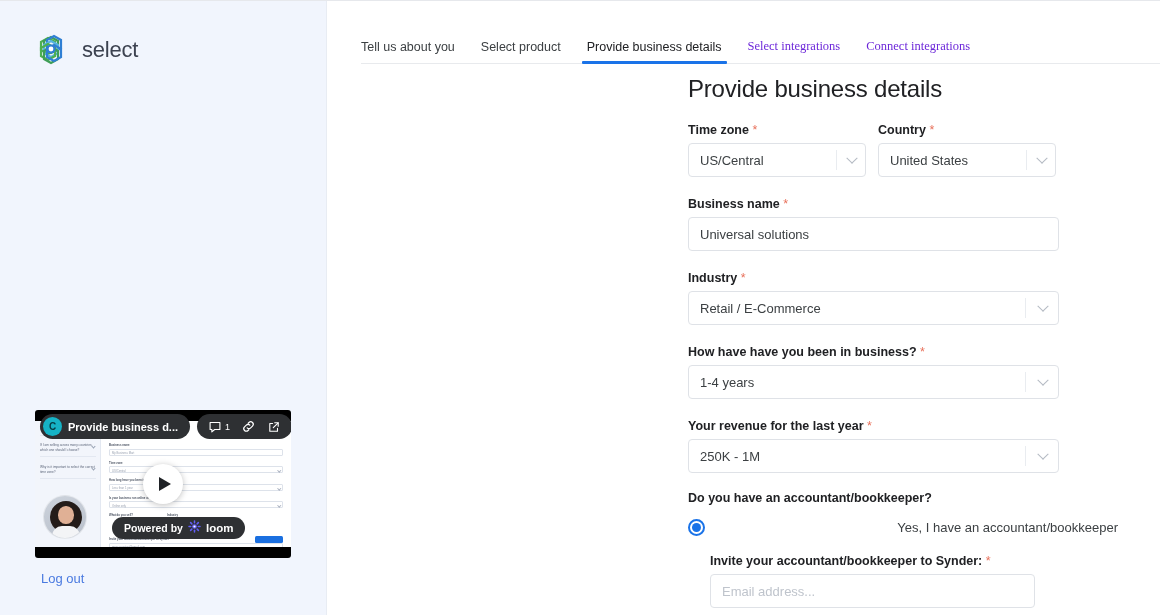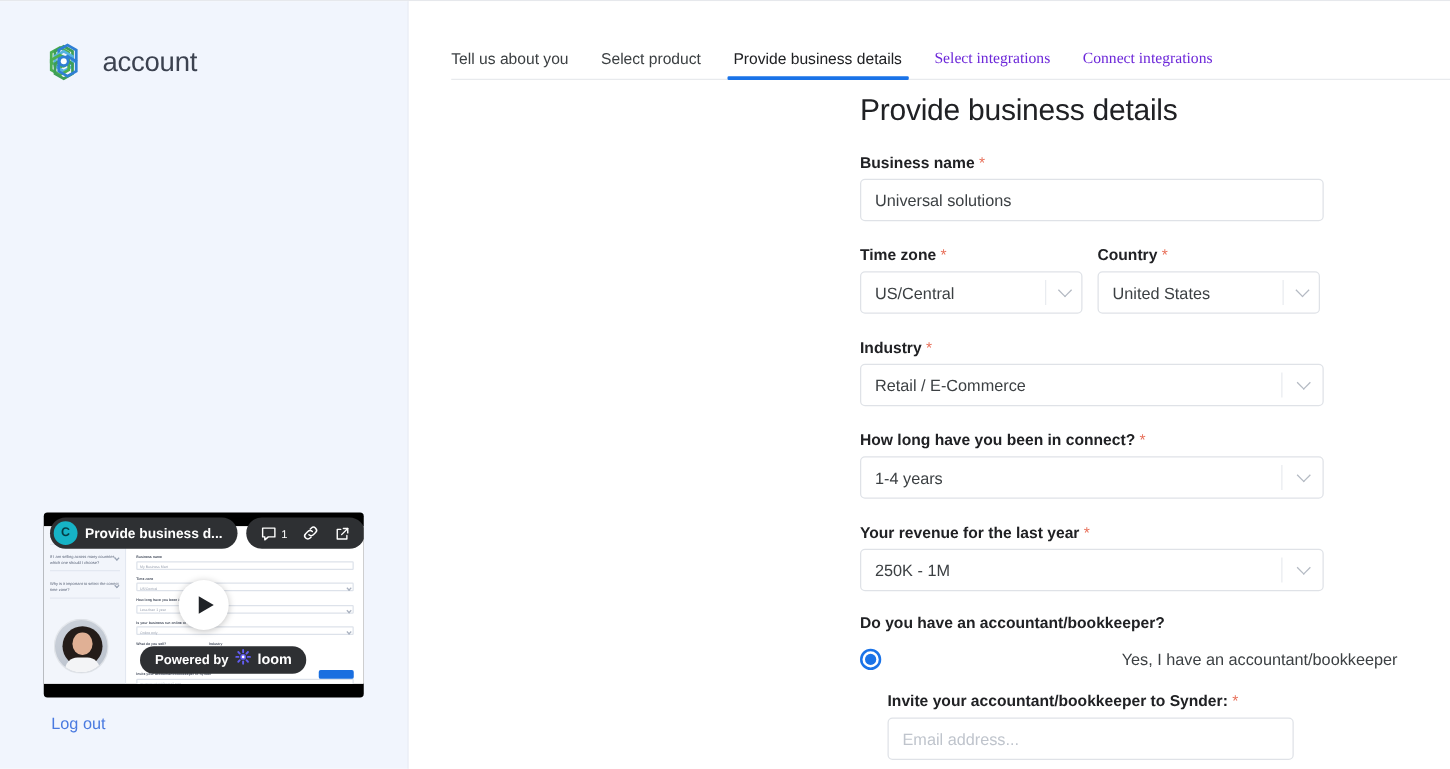--- a/index.html
+++ b/index.html
@@ -334,21 +334,21 @@
             <path d="M15 10 L22 6 L29 10 L29 18 L22 22 L15 18 Z" stroke="#2f7fd4"></path>
             <path d="M12 15 L19 11 L26 15 L26 23 L19 27 L12 23 Z" stroke="#56b4e0"></path>
             <path d="M9 18 L16 14 L23 18 L23 26 L16 30 L9 26 Z" stroke="#4caf50"></path>
             <path d="M12 21 L19 17 L26 21 L26 29 L19 33 L12 29 Z" stroke="#3f9e57"></path>
             <path d="M15 19 L22 15 L29 19 L29 27 L22 31 L15 27 Z" stroke="#2f7fd4"></path>
           </g>
           <circle cx="19" cy="19" r="4.6" fill="#2f7fd4"></circle>
           <circle cx="19" cy="19" r="2.4" fill="#ffffff"></circle>
         </svg>
       </span>
-      <span class="logo-text">account</span>
+      <span class="logo-text">select</span>
     </div>
 
     <div class="video-widget">
 
       <div class="video-inner">
         <div class="vid-sidebar">
           <div class="vid-faq" style="top:6px;">
             <span>How to connect multiple businesses?</span><span class="chev"></span>
           </div>
           <div class="vid-faq" style="top:22px;">
@@ -454,28 +454,20 @@
       <div class="tab">Select product</div>
       <div class="tab active">Provide business details</div>
       <div class="tab muted">Select integrations</div>
       <div class="tab muted">Connect integrations</div>
     </div>
 
     <div class="content">
 
       <h1 class="page-title">Provide business details</h1>
 
-      <div class="field">
-        <span class="label">
-          <span>Business name</span>
-          <span class="req">*</span>
-        </span>
-        <input class="input" type="text" value="Universal solutions" style="">
-      </div>
-
       <div class="field row2">
         <div class="col">
           <span class="label">
             <span>Time zone</span>
             <span class="req">*</span>
           </span>
           <div class="select">
             <span class="val">US/Central</span>
             <span class="divider"></span>
             <span class="chev"></span>
@@ -489,33 +481,41 @@
           <div class="select">
             <span class="val">United States</span>
             <span class="divider"></span>
             <span class="chev"></span>
           </div>
         </div>
       </div>
 
       <div class="field">
         <span class="label">
+          <span>Business name</span>
+          <span class="req">*</span>
+        </span>
+        <input class="input" type="text" value="Universal solutions" style="">
+      </div>
+
+      <div class="field">
+        <span class="label">
           <span>Industry</span>
           <span class="req">*</span>
         </span>
         <div class="select">
           <span class="val">Retail / E-Commerce</span>
           <span class="divider"></span>
           <span class="chev"></span>
         </div>
       </div>
 
       <div class="field">
         <span class="label">
-          <span>How long have you been in connect?</span>
+          <span>How have have you been in business?</span>
           <span class="req">*</span>
         </span>
         <div class="select">
           <span class="val">1-4 years</span>
           <span class="divider"></span>
           <span class="chev"></span>
         </div>
       </div>
 
       <div class="field">

